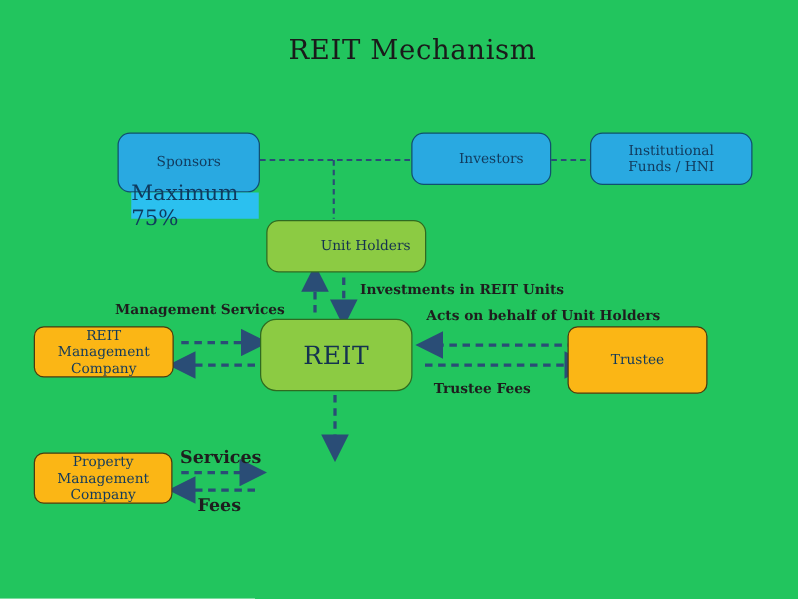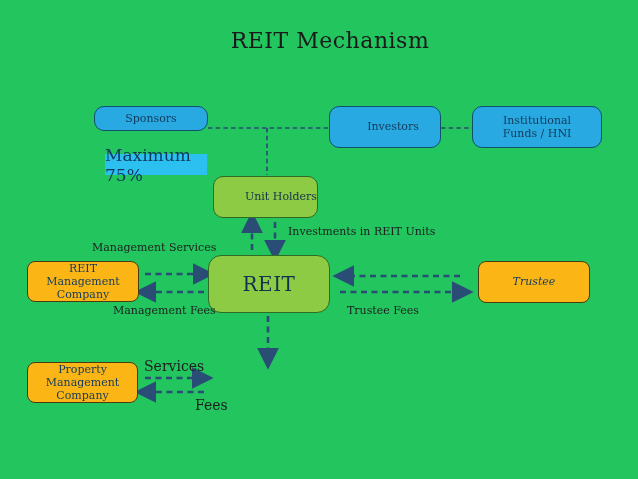--- a/index.html
+++ b/index.html
@@ -24,21 +24,21 @@
   .box.blue{background:var(--blue,#29a9e1);border-color:#11506f;border-radius:10px;}
   .box.green{background:var(--green,#8ccb43);border-color:#2f6b20;border-radius:10px;color:#143250;}
   .box.orange{background:var(--orange,#fbb615);border-color:#4a3b10;border-radius:8px;}
   .box.reit-main{font-size:20px;border-radius:13px;letter-spacing:.5px;}
   .tag{
     position:absolute;box-sizing:border-box;
     display:flex;align-items:center;justify-content:center;
     background:var(--cyan,#2bc0ef);color:#0f3a5e;font-size:17px;
   }
   .lbl{
-    position:absolute;font-size:11px;color:#1e1e1e;white-space:nowrap;
+    position:absolute;font-size:11px;color:#1e1e1e;white-space:nowrap;font-weight:bold;
   }
   .lbl.big{font-size:14px;text-align:center;}
   #edges{position:absolute;left:0;top:0;pointer-events:none;}
   .edge{stroke:var(--navy,#2a4d76);fill:none;stroke-dasharray:6 4.5;stroke-width:2.6;}
   .edge.thin{stroke-dasharray:4.5 3.2;stroke-width:1.7;}
   .arrowhead{fill:var(--navy,#2a4d76);}
 </style>
 </head>
 <body>
 
@@ -65,39 +65,39 @@
 
     <path class="edge" d="M460,276 L350,276" marker-end="url(#ah)"></path>
     <path class="edge" d="M340,292 L456,292" marker-end="url(#ah)"></path>
 
     <path class="edge" d="M268,316 L268,352" marker-end="url(#ah)"></path>
 
     <path class="edge" d="M145,378 L196,378" marker-end="url(#ah)"></path>
     <path class="edge" d="M204,392 L152,392" marker-end="url(#ah)"></path>
   </svg>
 
-  <div class="box blue" style="left:94px;top:106px;width:114px;height:25px;">Sponsors</div>
+  <div class="box blue" style="left:94px;top:106px;width:114px;height:48px;">Sponsors</div>
   <div class="box blue" style="left:329px;top:106px;width:112px;height:42px;padding-left:16px;">Investors</div>
   <div class="box blue" style="left:472px;top:106px;width:130px;height:42px;">Institutional
 Funds / HNI</div>
 
   <div class="tag" style="left:105px;top:154px;width:102px;height:21px;">Maximum 75%</div>
 
-  <div class="box green" style="left:213px;top:176px;width:105px;height:42px;padding-left:31px;">Unit Holders</div>
+  <div class="box green" style="left:213px;top:176px;width:128px;height:42px;padding-left:31px;">Unit Holders</div>
 
   <div class="box orange" style="left:27px;top:261px;width:112px;height:41px;">REIT
 Management
 Company</div>
   <div class="box green reit-main" style="left:208px;top:255px;width:122px;height:58px;">REIT</div>
-  <div class="box orange" style="left:478px;top:261px;width:112px;height:42px;font-style:italic;">Trustee</div>
+  <div class="box orange" style="left:454px;top:261px;width:112px;height:54px;">Trustee</div>
 
   <div class="box orange" style="left:27px;top:362px;width:111px;height:41px;">Property
 Management
 Company</div>
 
   <div class="lbl" style="left:288px;top:225px;">Investments in REIT Units</div>
   <div class="lbl" style="left:92px;top:241px;">Management Services</div>
-  <div class="lbl" style="left:113px;top:304px;">Management Fees</div>
+  <div class="lbl" style="left:341px;top:246px;">Acts on behalf of Unit Holders</div>
   <div class="lbl" style="left:347px;top:304px;">Trustee Fees</div>
   <div class="lbl big" style="left:144px;top:358px;">Services</div>
-  <div class="lbl big" style="left:158px;top:397px;margin-left:37px;">Fees</div>
+  <div class="lbl big" style="left:158px;top:397px;">Fees</div>
 
 </div>
 
 </body></html>

